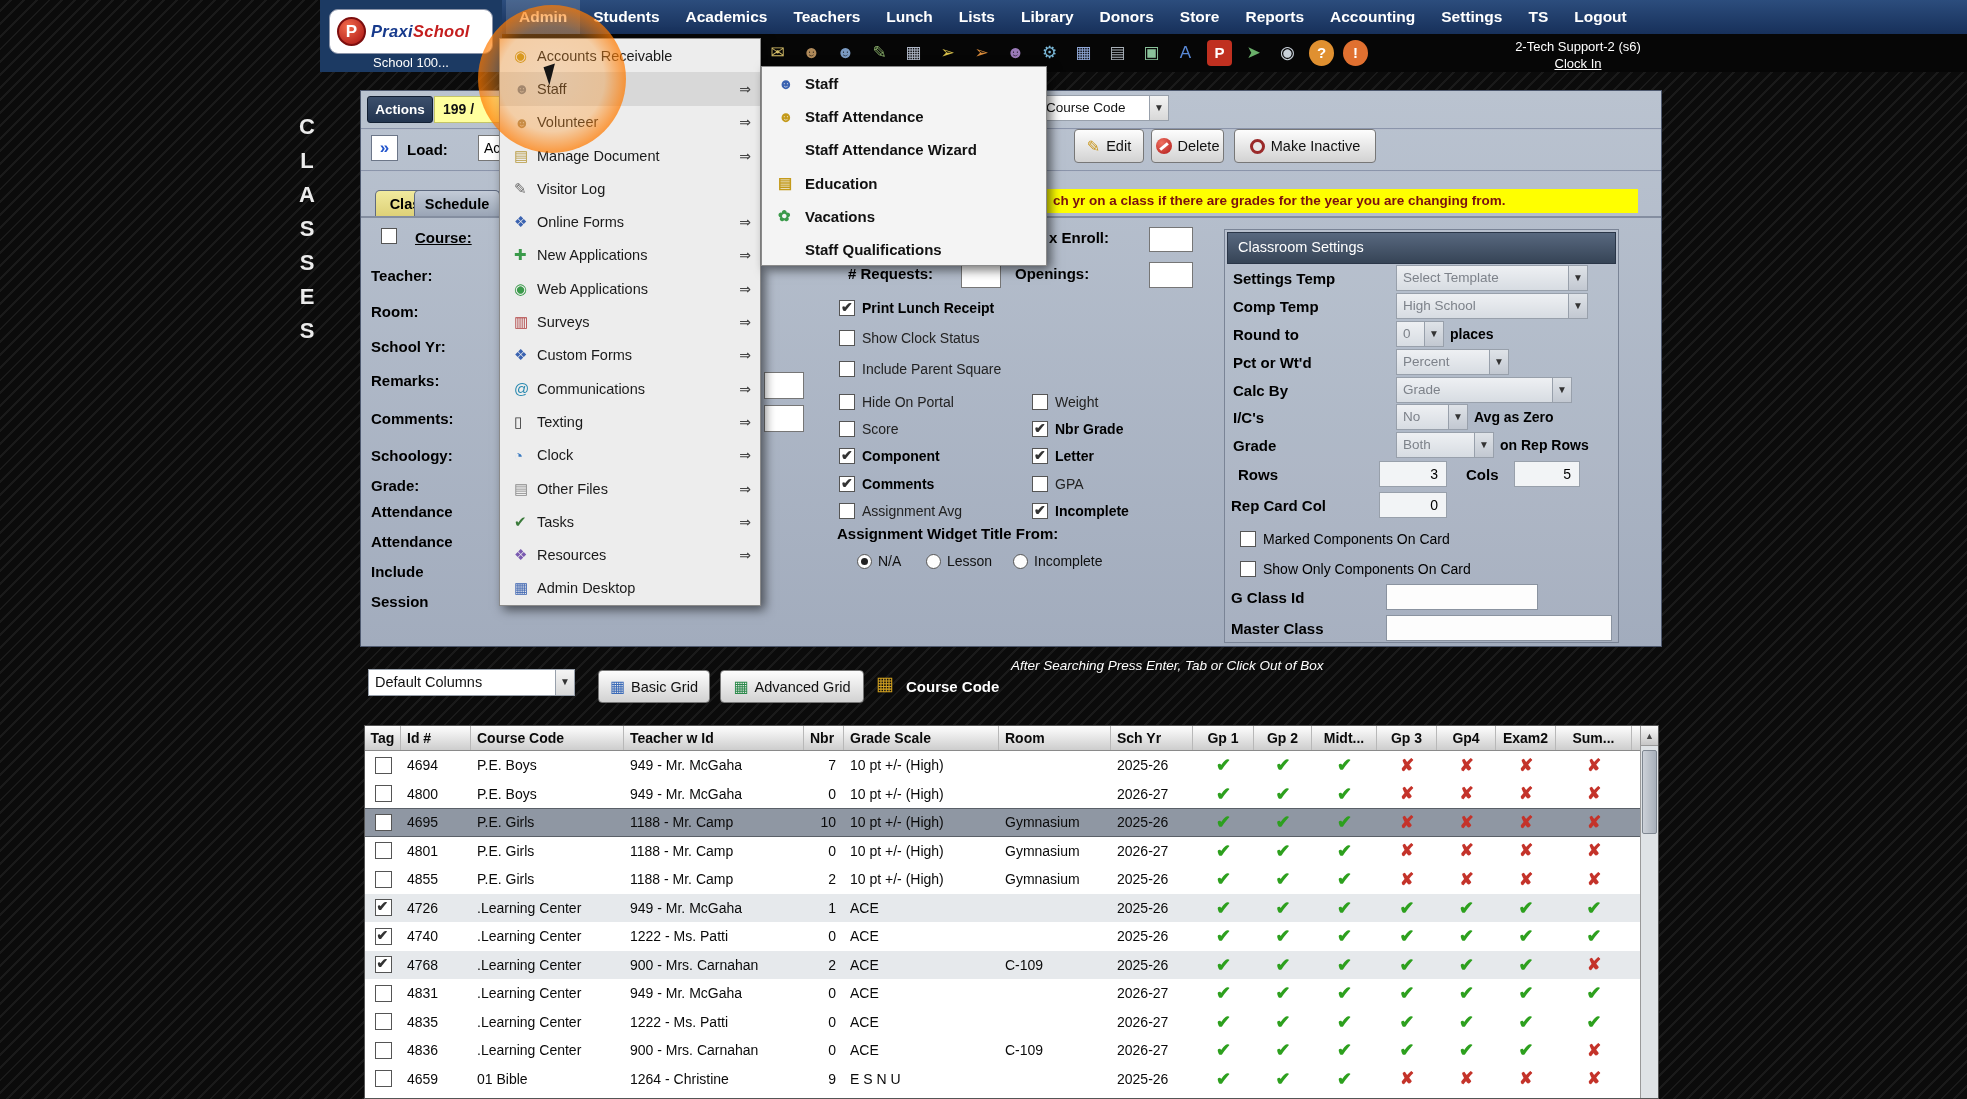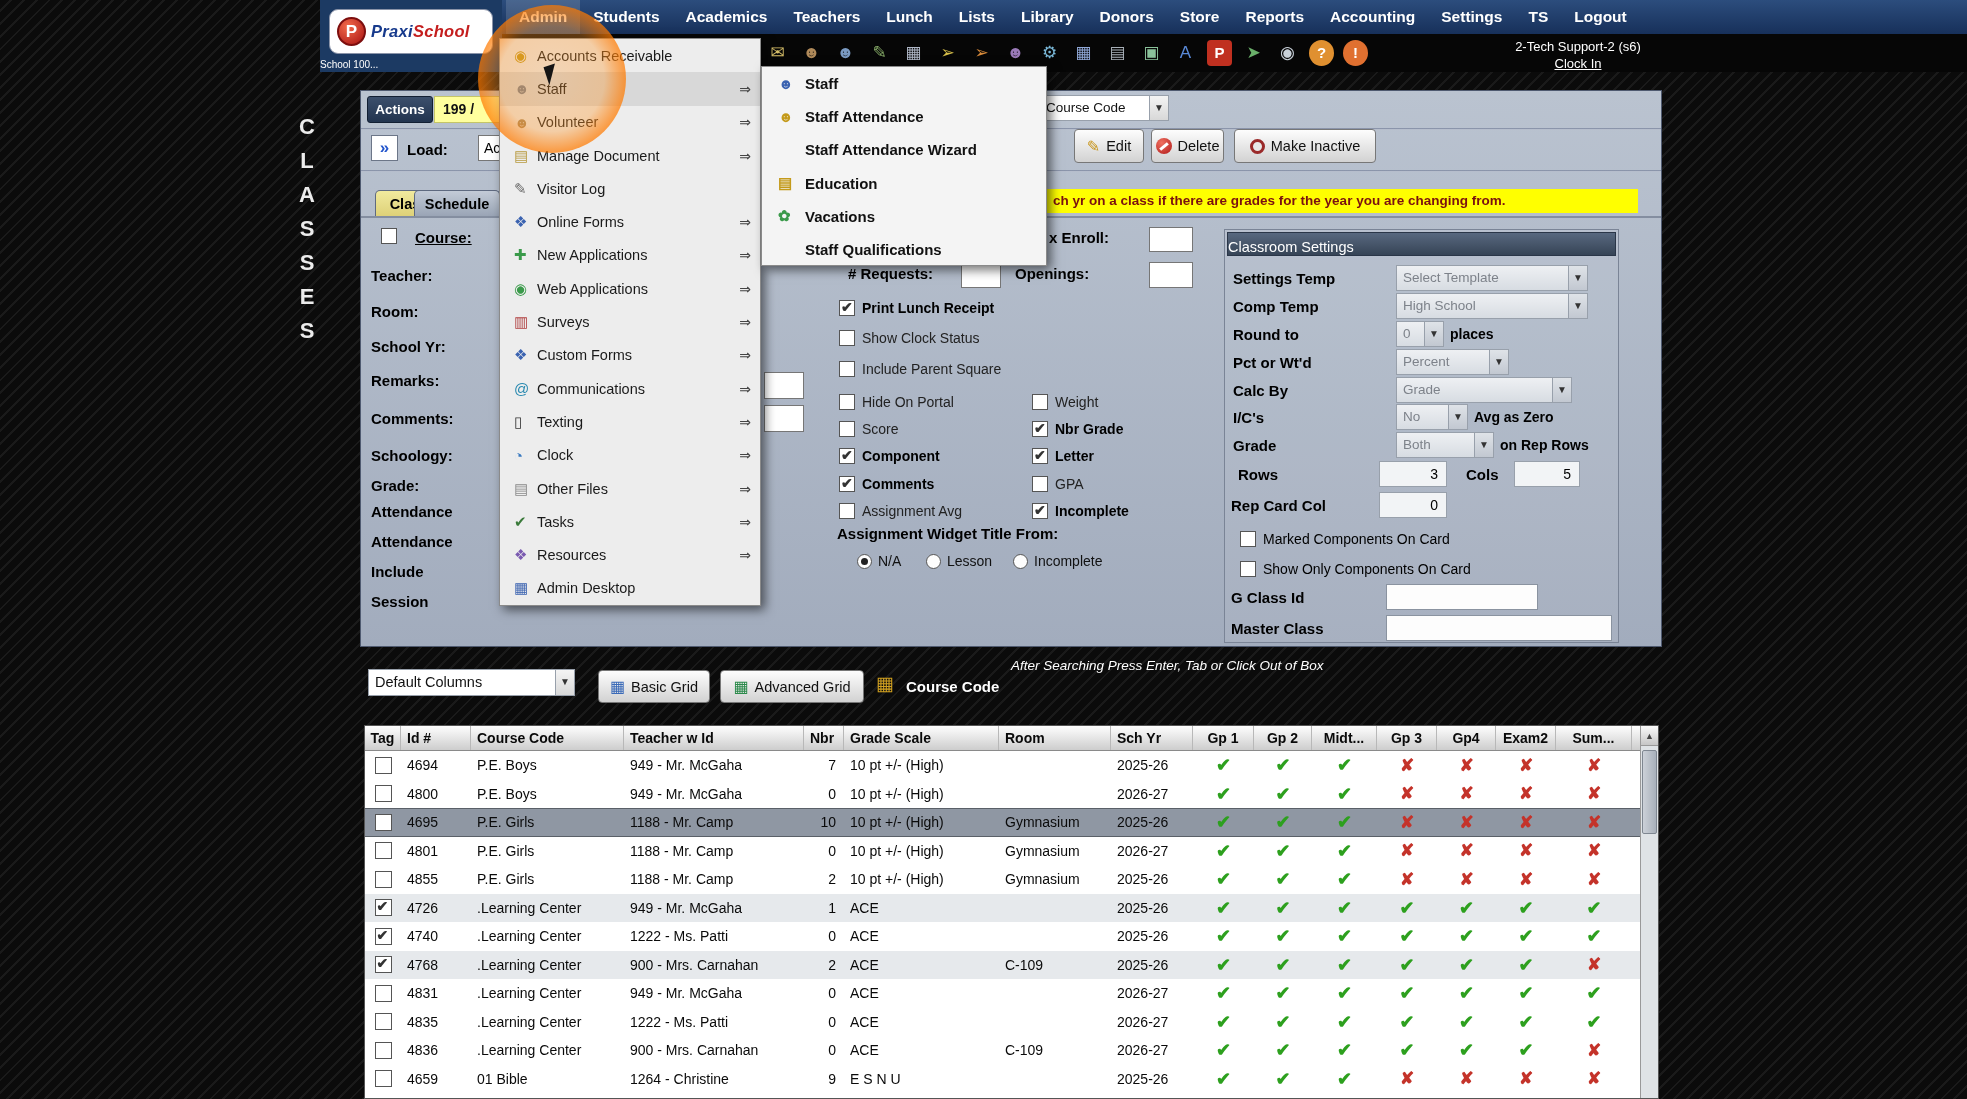--- a/index.html
+++ b/index.html
@@ -21,21 +21,21 @@
   .support-clock { margin-top:2px; text-decoration:underline; cursor:pointer; }
 
   
   .logo-block { position:absolute; left:320px; top:0; width:182px; height:72px; background:#1c3a63; z-index:7; }
   .logo-card { position:absolute; left:9px; top:9px; width:164px; height:45px; background:#fff; border:1px solid #8a93a8;
     border-radius:9px; display:flex; align-items:center; gap:5px; padding-left:7px; }
   .logo-badge { width:29px; height:29px; border-radius:50%; background:radial-gradient(circle at 35% 30%, #f26a4a, #a81212);
     border:2px solid #7c0e0e; color:#fff; font-weight:bold; font-size:17px; text-align:center; line-height:25px; }
   .logo-text { font-weight:bold; font-style:italic; font-size:16.5px; letter-spacing:.3px; white-space:nowrap; }
   .logo-praxi { color:#173a8c; } .logo-school { color:#c41e1e; }
-  .school-sub { position:absolute; left:0; bottom:2px; width:100%; text-align:left; color:#fff; font-size:10px; }
+  .school-sub { position:absolute; left:0; bottom:2px; width:100%; text-align:center; color:#fff; font-size:13px; }
 
   
   .classes-rail { position:absolute; left:291px; top:110px; width:32px; text-align:center; color:#ececec; font-weight:bold; font-size:22px; z-index:3; }
   .rail-letter { line-height:34px; }
 
   
   .main-panel { position:absolute; left:360px; top:90px; width:1302px; height:557px;
     background:linear-gradient(#bac3d0,#a2acbd); border:1px solid #4f5a70; z-index:10; }
   .groove { position:absolute; left:0; width:100%; height:2px; background:linear-gradient(#75809a,#ccd2dd); }
   .g1 { top:37px; } .g2 { top:79px; }
@@ -120,22 +120,22 @@
   .widget-title { position:absolute; left:476px; top:434px; font-weight:bold; font-size:15px; }
   .assignment-radios { position:absolute; left:0; top:462px; width:100%; height:24px; }
   .radio-item { position:absolute; display:flex; align-items:center; gap:6px; }
   .radio-item:nth-child(1){left:496px} .radio-item:nth-child(2){left:565px} .radio-item:nth-child(3){left:652px}
   .radio { width:15px; height:15px; border-radius:50%; background:#fdfdfd; border:1px solid #555; position:relative; cursor:pointer; flex:none; }
   .radio.selected::after { content:''; position:absolute; left:3px; top:3px; right:3px; bottom:3px; border-radius:50%; background:#222; }
   .radio-label { font-size:14px; color:#111; }
 
   
   .classroom { position:absolute; left:863px; top:138px; width:395px; height:414px; border:1px solid #7a8496; background:rgba(255,255,255,0.06); }
-  .cs-header { position:absolute; left:2px; top:2px; width:389px; height:24px; background:linear-gradient(#58687f,#364456);
-    color:#fff; font-size:14.5px; line-height:28px; border:1px solid #2a3648; }
+  .cs-header { position:absolute; left:2px; top:2px; width:389px; height:32px; background:linear-gradient(#58687f,#364456);
+    color:#fff; font-size:14.5px; line-height:28px; padding-left:10px; border:1px solid #2a3648; }
   .cs-rows { position:absolute; left:0; top:0; width:100%; height:100%; }
   .cs-row { position:absolute; left:0; width:100%; height:28px; }
   .cs-row:nth-child(1){top:35px} .cs-row:nth-child(2){top:63px} .cs-row:nth-child(3){top:91px}
   .cs-row:nth-child(4){top:119px}.cs-row:nth-child(5){top:147px}.cs-row:nth-child(6){top:174px}
   .cs-row:nth-child(7){top:202px}
   .cs-label { position:absolute; left:8px; top:5px; font-weight:bold; font-size:15px; white-space:nowrap; }
   .cs-select { position:absolute; left:163px; top:0; height:26px;margin-left:8px; }
   .cs-row:nth-child(1) .cs-select{width:192px} .cs-row:nth-child(2) .cs-select{width:192px}
   .cs-row:nth-child(3) .cs-select{width:48px}  .cs-row:nth-child(4) .cs-select{width:113px}
   .cs-row:nth-child(5) .cs-select{width:176px} .cs-row:nth-child(6) .cs-select{width:72px}

